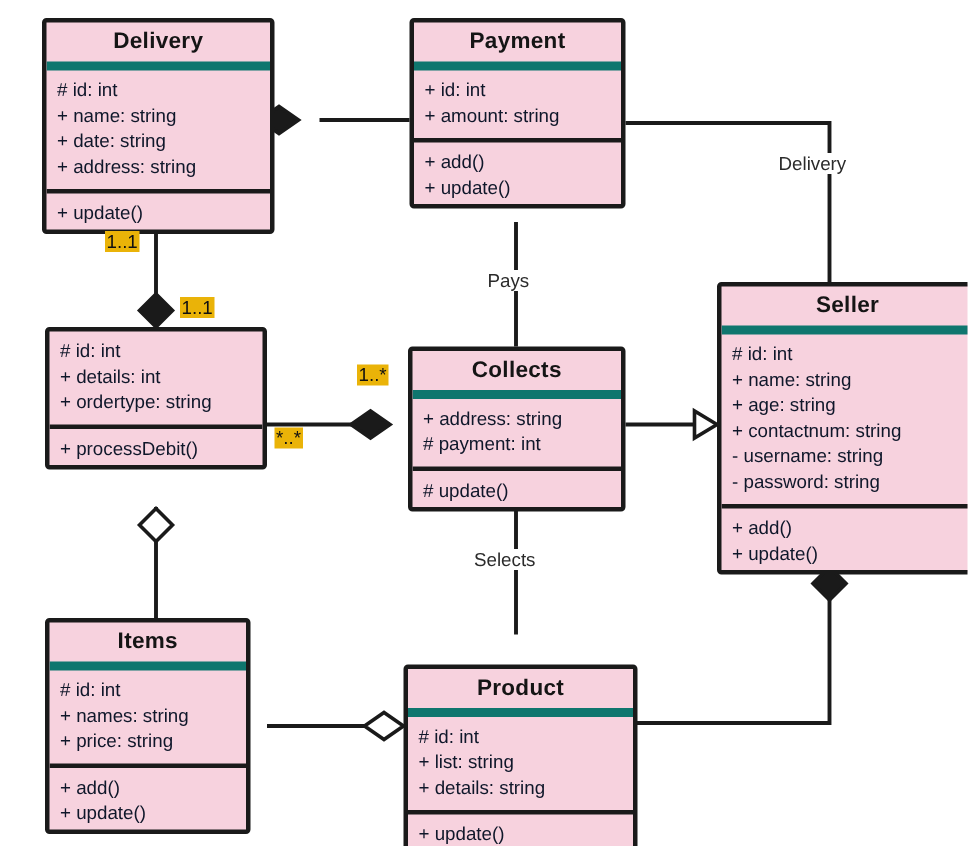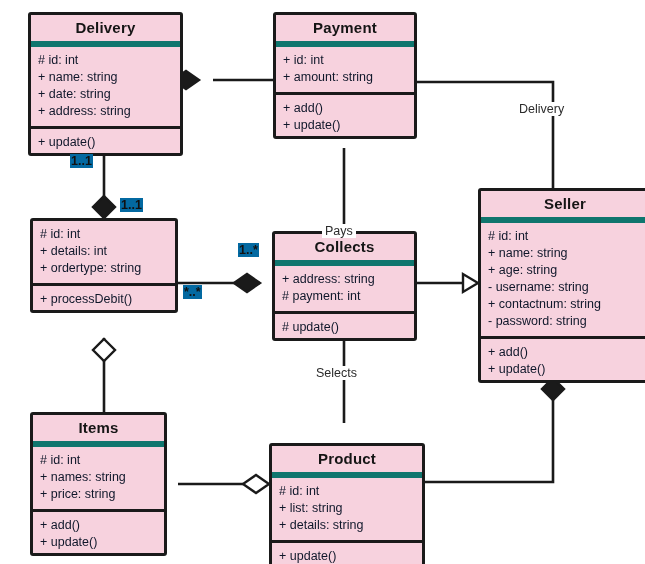--- a/index.html
+++ b/index.html
@@ -13,22 +13,22 @@
              overflow:hidden;}
   .cls-name{box-sizing:border-box;text-align:center;font-weight:bold;
             font-size:15px;color:#151515;padding:4px 2px 5px;
             border-bottom:6px solid #0f766e;letter-spacing:.2px;}
   .cls-attrs{box-sizing:border-box;padding:5px 7px 6px;
              border-bottom:3px solid #1a1a1a;}
   .cls-ops{box-sizing:border-box;padding:5px 7px 2px;}
   .member{font-size:12.5px;color:#0f172a;line-height:17px;white-space:nowrap;}
   .edge-label{position:absolute;z-index:4;font-size:12.5px;color:#2b2b2b;
               background:#ffffff;padding:0 3px;white-space:nowrap;}
-  .mult{position:absolute;z-index:4;font-size:12.5px;font-weight:bold;
-        color:#111;background:#0369a1;padding:0 1px;white-space:nowrap;}
+  .mult{position:absolute;z-index:4;font-size:12.5px;font-weight:normal;
+        color:#111;background:#eab308;padding:0 1px;white-space:nowrap;}
 </style>
 </head>
 <body>
 
 <div id="diagram">
 
   <svg class="edges" viewBox="0 0 645 564" width="645" height="564">
     <g stroke="#1a1a1a" stroke-width="2.6" fill="none">
 
       <line x1="273" y1="80" x2="213" y2="80"></line>
@@ -109,22 +109,22 @@
       <div class="member"># update()</div>
     </div>
   </div>
 
   <div class="uml-class" id="cls-seller" style="left:478px;top:188px;width:174px;">
     <div class="cls-name">Seller</div>
     <div class="cls-attrs">
       <div class="member"># id: int</div>
       <div class="member">+ name: string</div>
       <div class="member">+ age: string</div>
+      <div class="member">+ contactnum: string</div>
       <div class="member">- username: string</div>
-      <div class="member">+ contactnum: string</div>
       <div class="member">- password: string</div>
     </div>
     <div class="cls-ops">
       <div class="member">+ add()</div>
       <div class="member">+ update()</div>
     </div>
   </div>
 
   <div class="uml-class" id="cls-items" style="left:30px;top:412px;width:137px;">
     <div class="cls-name">Items</div>
@@ -145,21 +145,21 @@
       <div class="member"># id: int</div>
       <div class="member">+ list: string</div>
       <div class="member">+ details: string</div>
     </div>
     <div class="cls-ops">
       <div class="member">+ update()</div>
     </div>
   </div>
 
   <div class="edge-label" style="left:516px;top:102px;">Delivery</div>
-  <div class="edge-label" style="left:322px;top:180px;margin-top:44px;">Pays</div>
+  <div class="edge-label" style="left:322px;top:180px;">Pays</div>
   <div class="edge-label" style="left:313px;top:366px;">Selects</div>
 
   <div class="mult" style="left:70px;top:154px;">1..1</div>
   <div class="mult" style="left:120px;top:198px;">1..1</div>
   <div class="mult" style="left:183px;top:285px;">*..*</div>
   <div class="mult" style="left:238px;top:243px;">1..*</div>
 
 </div>
 
 </body></html>

